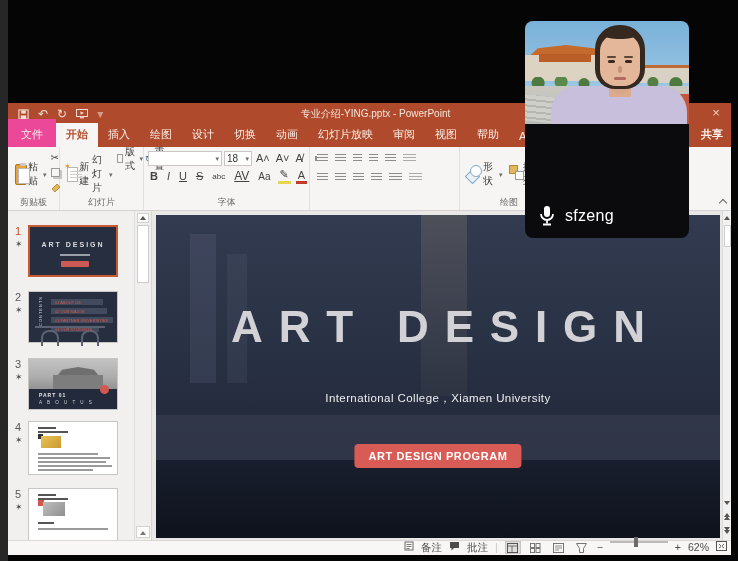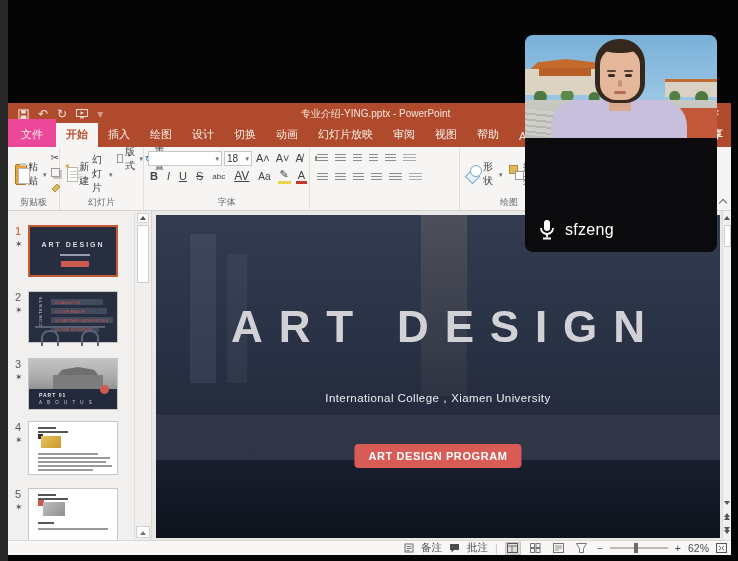--- a/index.html
+++ b/index.html
@@ -108,28 +108,28 @@
   
   .vscroll { position:absolute; right:0; top:0; width:9px; height:100%; background:#f2f1f0; border-left:1px solid #dcdad9; }
   .vs-up,.vs-dn { position:absolute; left:0.5px; width:7px; height:9px; font-size:6px; color:#555; text-align:center; line-height:9px; }
   .vs-thumb { position:absolute; left:0.5px; top:14px; width:7px; height:22px; background:#fff; border:1px solid #cfcdcb; }
   .tri-u { width:0; height:0; border-left:3.5px solid transparent; border-right:3.5px solid transparent; border-bottom:4px solid #555; display:inline-block; }
   .tri-d { width:0; height:0; border-left:3.5px solid transparent; border-right:3.5px solid transparent; border-top:4px solid #555; display:inline-block; }
 
   
   .status { position:absolute; left:0; bottom:0; width:100%; height:15px; background:#f8f7f6; border-top:1px solid #dad8d6; display:flex; align-items:center; font-size:10.5px; color:#4c4c4c; padding:0 4px; }
   .status .lft { display:flex; align-items:center; gap:8px; white-space:nowrap; }
-  .status .rgt { margin-left:auto; display:flex; align-items:center; gap:7px; white-space:nowrap; }
+  .status .rgt { margin-left:auto; display:flex; align-items:flex-start; gap:7px; white-space:nowrap; }
   .vbtn { width:16px; height:13px; display:flex; align-items:center; justify-content:center; }
   .vbtn.sel { background:#e1dfdd; border:1px solid #c8c6c4; }
   .zoom-track { position:relative; width:58px; height:2px; background:#bdbab7; }
   .zoom-thumb { position:absolute; left:42%; top:-4px; width:4px; height:10px; background:#6d6b69; }
 
   
-  .webcam { position:absolute; left:525px; top:35px; width:192px; height:217px; background:#0b0b0d; border-radius:8px; z-index:10; overflow:hidden;text-align:center; }
+  .webcam { position:absolute; left:525px; top:21px; width:164px; height:217px; background:#0b0b0d; border-radius:8px; z-index:10; overflow:hidden;text-align:center; }
   .video { position:absolute; top:0; left:0; width:100%; height:103px; background:linear-gradient(180deg,#79b1d8 0%,#96c3e2 55%,#b7d5ea 100%); overflow:hidden; }
   .wb-bldg-l { position:absolute; left:0; top:34px; width:74px; height:26px; background:#ddd3c3; }
   .wb-roof-l { position:absolute; left:2px; top:24px; width:78px; height:13px; background:#c56a2d; clip-path:polygon(0 100%,14% 25%,50% 0,86% 25%,100% 100%); }
   .wb-roof-l2 { position:absolute; left:14px; top:33px; width:52px; height:8px; background:#b85e26; }
   .wb-bldg-r { position:absolute; right:0; top:44px; width:52px; height:18px; background:#d9d2c4; border-top:3px solid #c06b33; }
   .wb-trees { position:absolute; left:0; top:56px; width:100%; height:12px; background:radial-gradient(circle at 8% 50%, #4e7a40 0 6px, transparent 7px), radial-gradient(circle at 22% 40%, #5b8a4a 0 6px, transparent 7px), radial-gradient(circle at 36% 55%, #4e7a40 0 5px, transparent 6px), radial-gradient(circle at 78% 45%, #567f45 0 5px, transparent 6px), radial-gradient(circle at 92% 55%, #4e7a40 0 6px, transparent 7px); }
   .wb-ground { position:absolute; left:0; bottom:0; width:100%; height:38px; background:linear-gradient(180deg,#c9c9c2,#b9bcb6); }
   .wb-track { position:absolute; right:0; bottom:0; width:66px; height:30px; background:#c2573a; transform:skewX(-12deg); transform-origin:bottom right; }
   .wb-steps { position:absolute; left:0; bottom:0; width:70px; height:26px; background:repeating-linear-gradient(180deg,#cfcfca 0 4px,#b5b6b0 4px 6px); transform:skewY(6deg); }
   .person { position:absolute; left:0; top:0; width:100%; height:100%; }

